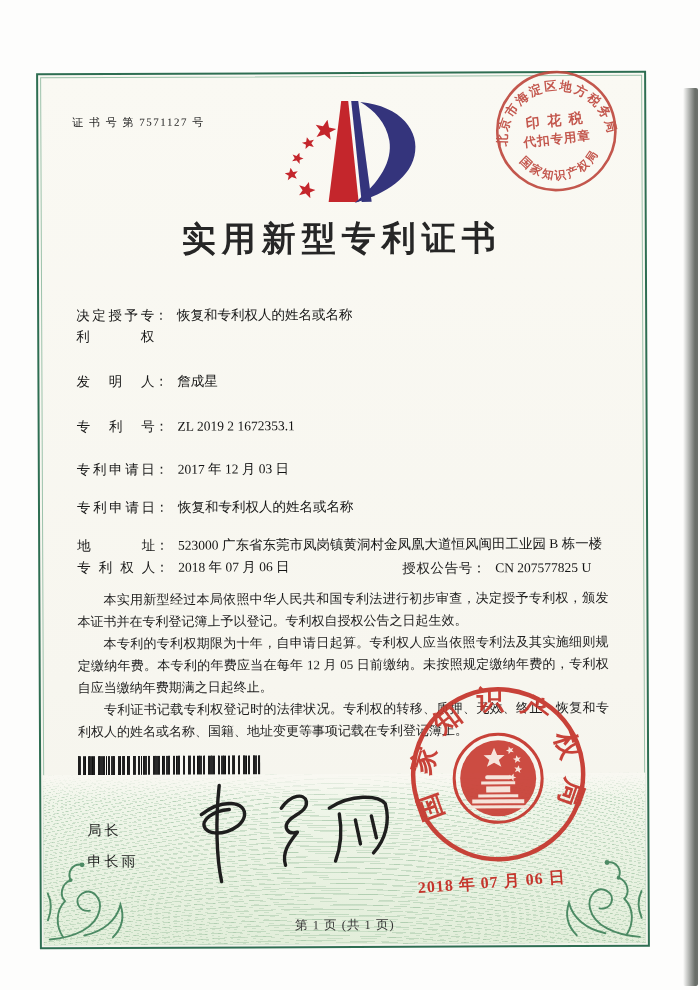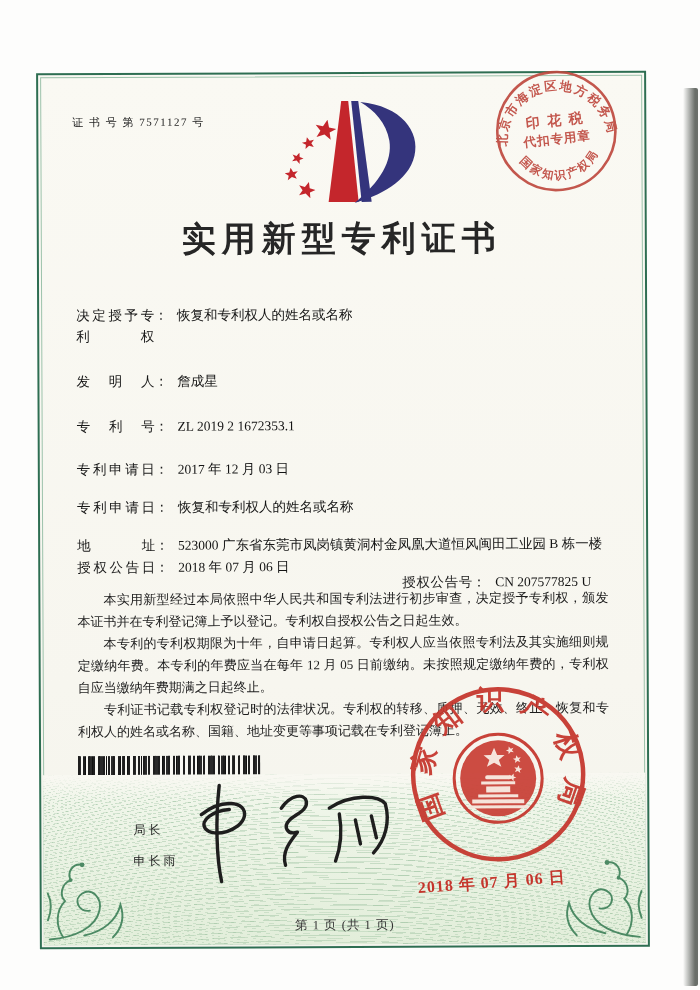--- a/index.html
+++ b/index.html
@@ -40,21 +40,21 @@
   
   .fields{position:absolute;left:37px;right:38px;top:230px;font-size:13.5px;line-height:21px;}
   .row{position:relative;}
   .mb-a{margin-bottom:24px;} .mb-b{margin-bottom:22px;} .mb-c{margin-bottom:17px;} .mb-d{margin-bottom:1px;}
   .flabel{
     display:inline-block;width:78px;vertical-align:top;
     text-align:justify;text-align-last:justify;color:#181818;
   }
   .fcolon{display:inline-block;vertical-align:top;}
   .fvalue{display:inline-block;vertical-align:top;margin-left:6px;max-width:432px;color:#141414;}
-  .pair2{position:absolute;left:325px;top:16px;white-space:nowrap;}
+  .pair2{position:absolute;left:325px;top:2px;white-space:nowrap;}
   
   .paras{position:absolute;left:37px;right:38px;top:514px;font-size:13px;line-height:22px;color:#1d1d1d;}
   .paras p{margin:0;text-indent:2em;text-align:justify;}
   
   .barcode{
     position:absolute;left:37px;top:681px;width:182px;height:21px;
     background:
       repeating-linear-gradient(90deg,#1e1e1e 0 2px,transparent 2px 5px),
       repeating-linear-gradient(90deg,#2a2a2a 0 3px,transparent 3px 11px),
       repeating-linear-gradient(90deg,#101010 0 1px,transparent 1px 7px);
@@ -68,21 +68,21 @@
       repeating-radial-gradient(140% 85% at 50% 125%,rgba(116,168,126,.22) 0 1px,rgba(0,0,0,0) 1px 8px),
       linear-gradient(180deg,#f2f7ec,#e2eeda);
   }
   .panel::before{
     content:"";position:absolute;top:0;left:0;right:0;height:26px;
     background:linear-gradient(180deg,#f9f8f2,rgba(249,248,242,0));
   }
   .flourish{position:absolute;bottom:2px;}
   .flourish.left{left:2px;}
   .flourish.right{right:2px;transform:scaleX(-1);}
-  .sig-block{position:absolute;left:44px;top:40px;font-size:12px;letter-spacing:3px;color:#222;line-height:31px;margin-left:46px;}
+  .sig-block{position:absolute;left:44px;top:40px;font-size:14px;letter-spacing:3px;color:#222;line-height:31px;}
   .signature{position:absolute;left:120px;top:6px;}
   .footer{
     position:absolute;left:0;right:0;bottom:10px;text-align:center;
     font-size:12.5px;color:#333;letter-spacing:1px;
   }
   
   .seal{position:absolute;left:365px;top:609px;opacity:.93;}
   .seal-date{
     position:absolute;left:376px;top:797px;width:210px;
     color:#c5352c;font-size:16px;font-weight:bold;letter-spacing:1px;
@@ -154,21 +154,21 @@
       </div>
       <div class="row mb-c">
         <span class="flabel">专利申请日</span><span class="fcolon">：</span>
         <span class="fvalue">恢复和专利权人的姓名或名称</span>
       </div>
       <div class="row mb-d">
         <span class="flabel">地址</span><span class="fcolon">：</span>
         <span class="fvalue">523000 广东省东莞市凤岗镇黄洞村金凤凰大道恒风闽田工业园 B 栋一楼</span>
       </div>
       <div class="row" style="height:21px;">
-        <span class="flabel">授权公告日</span><span class="fcolon">：</span>
+        <span class="flabel">专利权人</span><span class="fcolon">：</span>
         <span class="fvalue">2018 年 07 月 06 日</span>
         <span class="pair2">
           <span class="flabel" style="width:70px">授权公告号</span><span class="fcolon">：</span>
           <span class="fvalue">CN 207577825 U</span>
         </span>
       </div>
     </div>
 
     <div class="paras">
       <p>本实用新型经过本局依照中华人民共和国专利法进行初步审查，决定授予专利权，颁发本证书并在专利登记簿上予以登记。专利权自授权公告之日起生效。</p>

